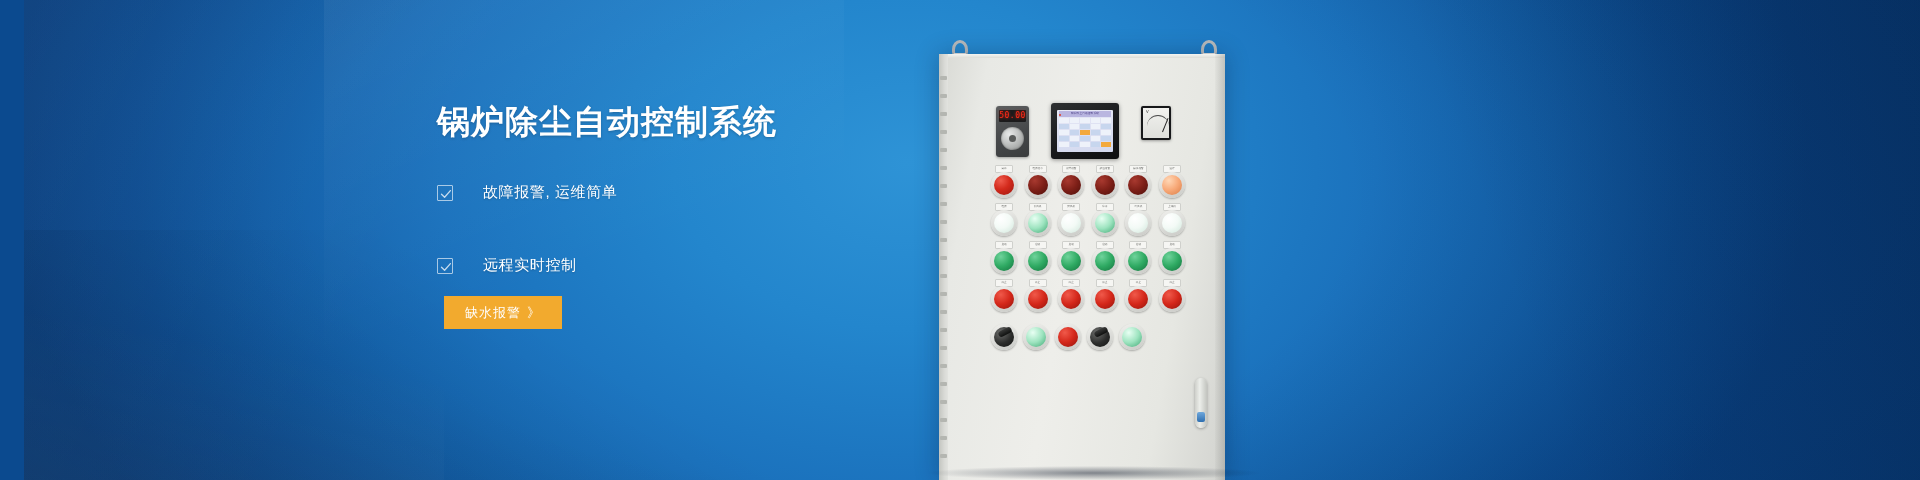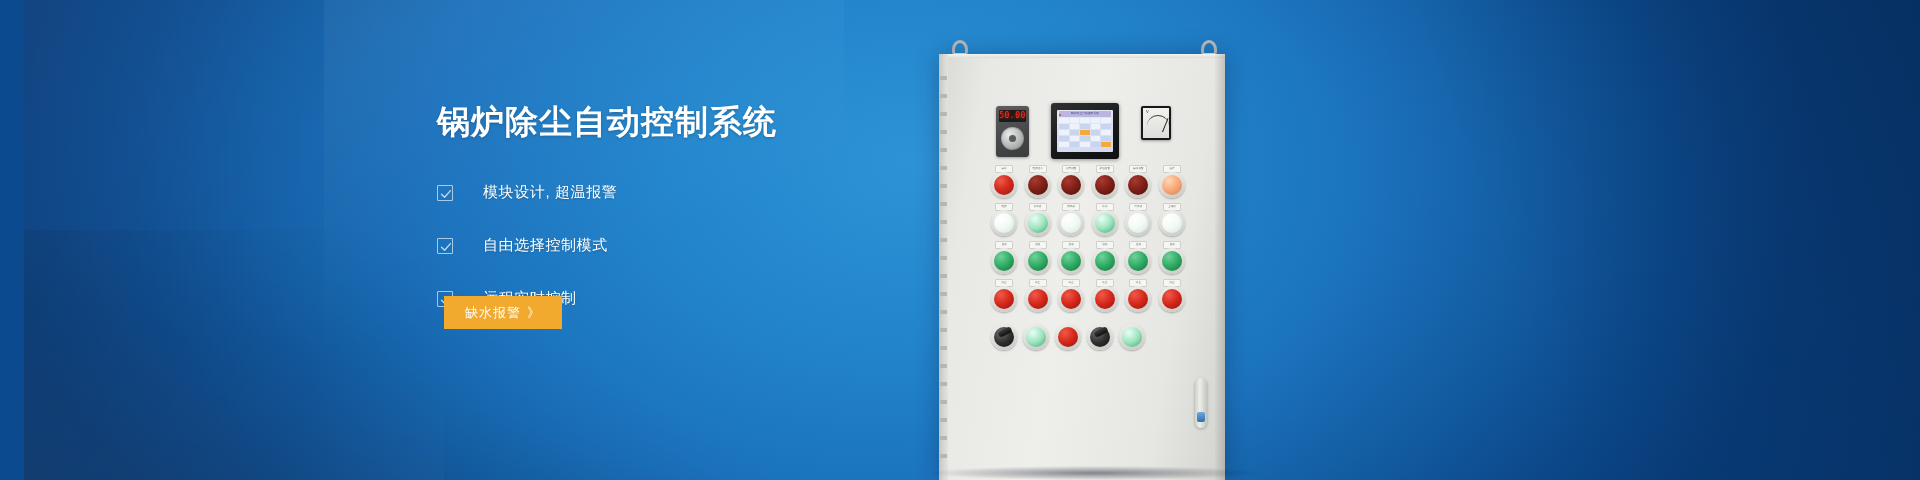--- a/index.html
+++ b/index.html
@@ -184,33 +184,25 @@
     <div class="title">锅炉除尘自动控制系统</div>
 
     <div class="feature-list">
 
       <div class="feature">
         <span class="chk">
           <svg width="14" height="14" viewBox="0 0 14 14">
               <path d="M2.5 7.2 L5.6 10.2 L11.4 3.6" fill="none" stroke="#ffffff" stroke-opacity="0.75" stroke-width="1.3" stroke-linecap="round" stroke-linejoin="round"></path>
             </svg>
         </span>
-        <span class="feature-text">模块设计, 超温报警</span>
+        <span class="feature-text">故障报警, 运维简单</span>
       </div>
 
       <div style="height:20px"></div>
 
-      <div class="feature">
-        <span class="chk">
-          <svg width="14" height="14" viewBox="0 0 14 14">
-              <path d="M2.5 7.2 L5.6 10.2 L11.4 3.6" fill="none" stroke="#ffffff" stroke-opacity="0.75" stroke-width="1.3" stroke-linecap="round" stroke-linejoin="round"></path>
-            </svg>
-        </span>
-        <span class="feature-text">自由选择控制模式</span>
-      </div>
 
       <div style="height:20px"></div>
 
       <div class="feature">
         <span class="chk">
           <svg width="14" height="14" viewBox="0 0 14 14">
               <path d="M2.5 7.2 L5.6 10.2 L11.4 3.6" fill="none" stroke="#ffffff" stroke-opacity="0.75" stroke-width="1.3" stroke-linecap="round" stroke-linejoin="round"></path>
             </svg>
         </span>
         <span class="feature-text">远程实时控制</span>

